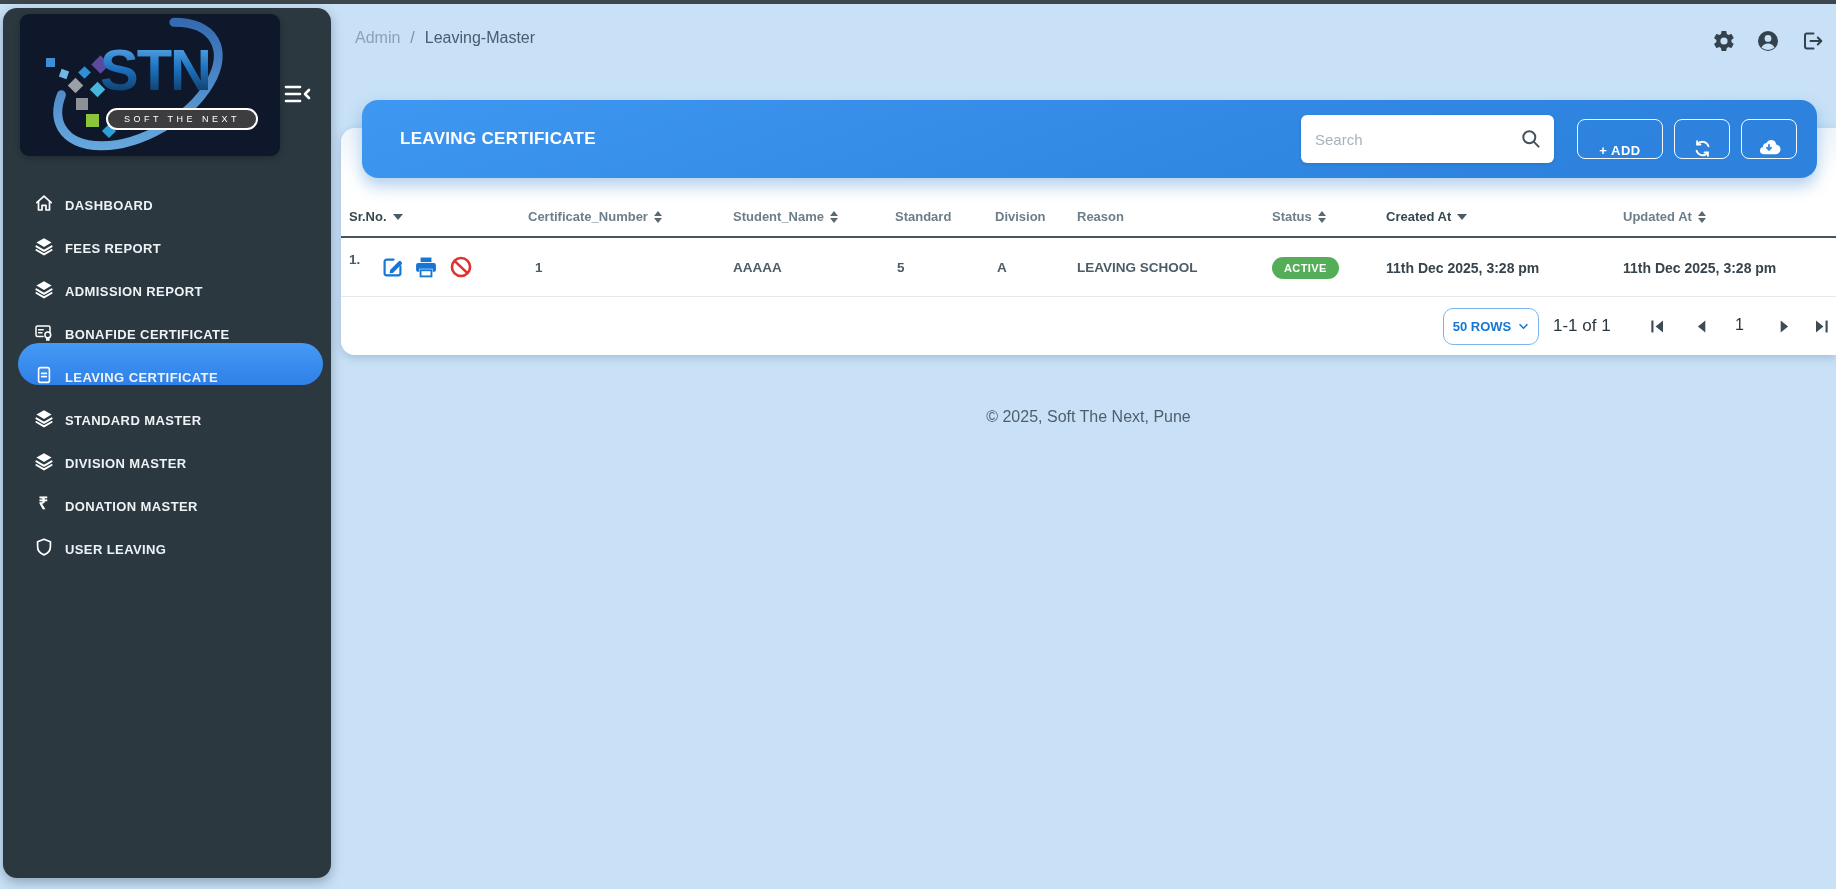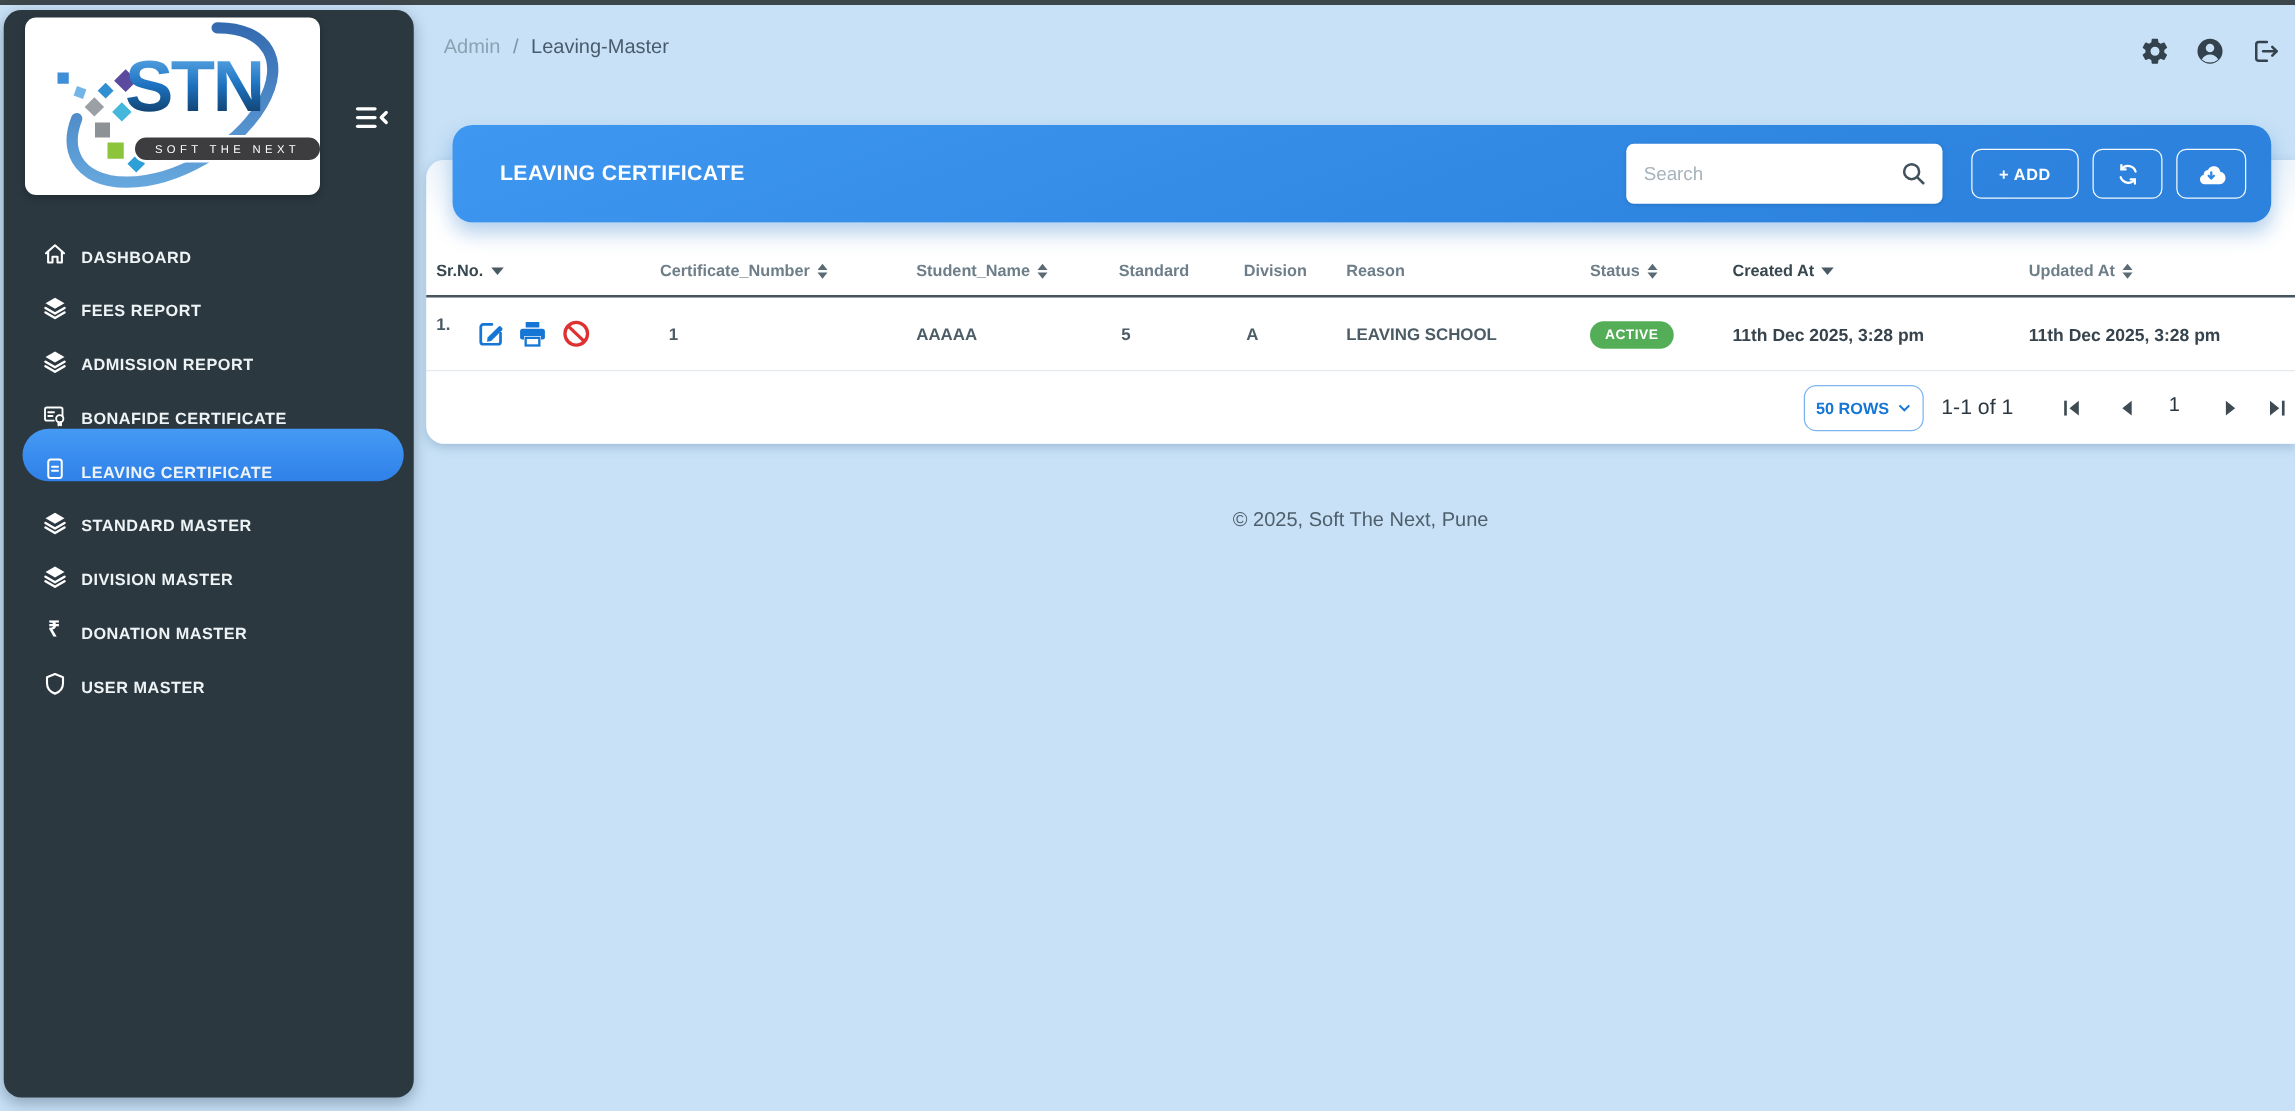--- a/index.html
+++ b/index.html
@@ -12,22 +12,22 @@
   }
   .top-strip { position:absolute; left:0; top:0; width:1836px; height:4px; background:#3d464b; }
 
   
   .sidebar {
     position:absolute; left:3px; top:8px; width:328px; height:870px;
     background:#2b3840; border-radius:14px;
     box-shadow:0 4px 12px rgba(30,50,70,.35);
   }
   .logo-card {
-    position:absolute; left:17px; top:6px; width:236px; height:142px;
-    background:#ffffff; border-radius:9px; overflow:hidden;
+    position:absolute; left:17px; top:6px; width:260px; height:142px;
+    background:#0f172a; border-radius:9px; overflow:hidden;
     box-shadow:0 2px 6px rgba(0,0,0,.25);
   }
   .logo-sq { position:absolute; }
   .logo-stn {
     position:absolute; left:80px; top:22px;
     font-size:58px; font-weight:800; letter-spacing:-2px;
     background:linear-gradient(180deg,#6cb7ee 0%,#1d72c0 48%,#0a2845 100%);
     -webkit-background-clip:text; background-clip:text; color:transparent;
   }
   .logo-tag {
@@ -81,21 +81,21 @@
     box-shadow:0 1px 3px rgba(20,70,120,.25);
   }
   .search-wrap input {
     border:none; outline:none; flex:1; font-size:15px; color:#4a5a64;
     font-family:"Liberation Sans", sans-serif; background:transparent;
   }
   .search-wrap input::placeholder { color:#a7b3bc; }
   .bar-btn {
     height:40px; border:1.5px solid rgba(255,255,255,.95); border-radius:8px;
     background:transparent; color:#fff; font-weight:700; font-size:13px; letter-spacing:.5px;
-    display:flex; align-items:center; justify-content:center; cursor:pointer;
+    display:flex; align-items:flex-end; justify-content:center; cursor:pointer;
     margin-left:11px; font-family:"Liberation Sans", sans-serif;
   }
   .add-btn { width:86px; }
   .icon-btn { width:56px; }
 
   
   .thead { position:absolute; left:0; top:67px; width:100%; height:43px; border-bottom:2px solid #46545e; }
   .th {
     position:absolute; top:0; height:43px; display:flex; align-items:center; gap:6px;
     font-size:13px; font-weight:600; color:#6d7e89; cursor:pointer;
@@ -251,21 +251,21 @@
           <span class="rupee">₹</span>
         </span>
       <span>DONATION MASTER</span>
     </div>
     <div class="menu-item">
       <span class="mi-icon">
         <svg width="20" height="20" viewBox="0 0 20 20" fill="none" stroke="#fff" stroke-width="1.7" stroke-linejoin="round">
           <path d="M10 2.2 L16.4 4.8 V9.6 C16.4 13.9 13.8 16.6 10 17.9 C6.2 16.6 3.6 13.9 3.6 9.6 V4.8 Z"></path>
         </svg>
       </span>
-      <span>USER MASTER</span>
+      <span>USER LEAVING</span>
     </div>
   </div>
 </nav>
 
 <div class="breadcrumb">
   <span class="bc-section">Admin</span>
   <span class="bc-sep">/</span>
   <span class="bc-page">Leaving-Master</span>
 </div>
 

